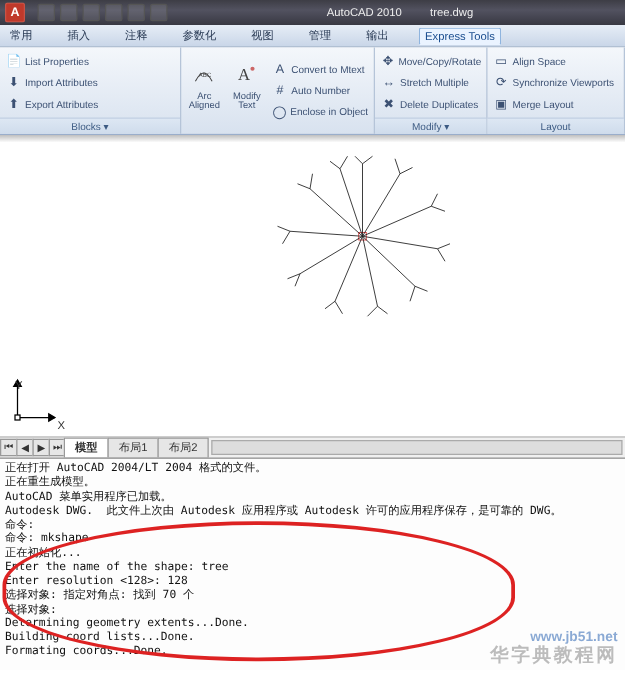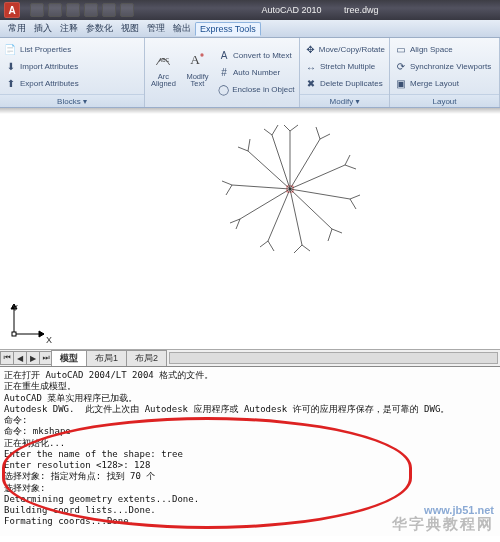--- a/index.html
+++ b/index.html
@@ -7,21 +7,21 @@
 
   
   .titlebar { height: 20px; background: linear-gradient(#3d3d45,#525260 40%,#383842); display:flex; align-items:center; color:#e8e8ee; }
   .titlebar .appicon { width:16px; height:16px; margin:0 4px; background:#c0392b; border:1px solid #fff2; border-radius:2px; display:flex; align-items:center; justify-content:center; font-size:10px; font-weight:bold; color:#fff; }
   .titlebar .qat { display:flex; gap:4px; padding:0 6px; }
   .qat-btn { width:14px; height:14px; background:rgba(255,255,255,0.1); border:1px solid #555; border-radius:2px; }
   .titlebar-txt { flex:1; text-align:center; font-size:9px; color:#eee; }
   .titlebar-txt span { margin:0 10px; }
 
   
-  .menubar { height:18px; background:linear-gradient(#e6edf6,#c9d6e8); display:flex; align-items:center; padding:0 4px; gap:0; font-size:9px; color:#2a3b55; border-bottom:1px solid #9caec6; }
+  .menubar { height:18px; background:linear-gradient(#e6edf6,#c9d6e8); display:flex; align-items:center; padding:0 4px; gap:20px; font-size:9px; color:#2a3b55; border-bottom:1px solid #9caec6; }
   .menubar .mitem { padding:1px 4px; }
   .menubar .mitem.active { background:#eaf3ff; border:1px solid #8fb4de; border-bottom-color:#eaf3ff; border-radius:2px 2px 0 0; color:#1a4d8f; font-weight:500; }
 
   
   .ribbon { height:70px; background:linear-gradient(#f4f7fb,#d8e2ef); border-bottom:1px solid #9aaecb; display:flex; }
   .panel { border-right:1px solid #b5c4d8; display:flex; flex-direction:column; }
   .panel-body { flex:1; display:flex; align-items:center; padding:2px; gap:2px; }
   .panel-title { height:13px; font-size:8px; text-align:center; color:#3c5a82; background:linear-gradient(#dde7f3,#cfdcec); border-top:1px solid #c1d0e3; display:flex; align-items:center; justify-content:center; }
   .bigbtn { width:40px; height:52px; display:flex; flex-direction:column; align-items:center; justify-content:flex-start; padding-top:2px; font-size:7.5px; color:#3c5173; text-align:center; line-height:1.05; }
   .bigbtn .ic { width:24px; height:22px; margin-bottom:2px; display:flex; align-items:center; justify-content:center; }

